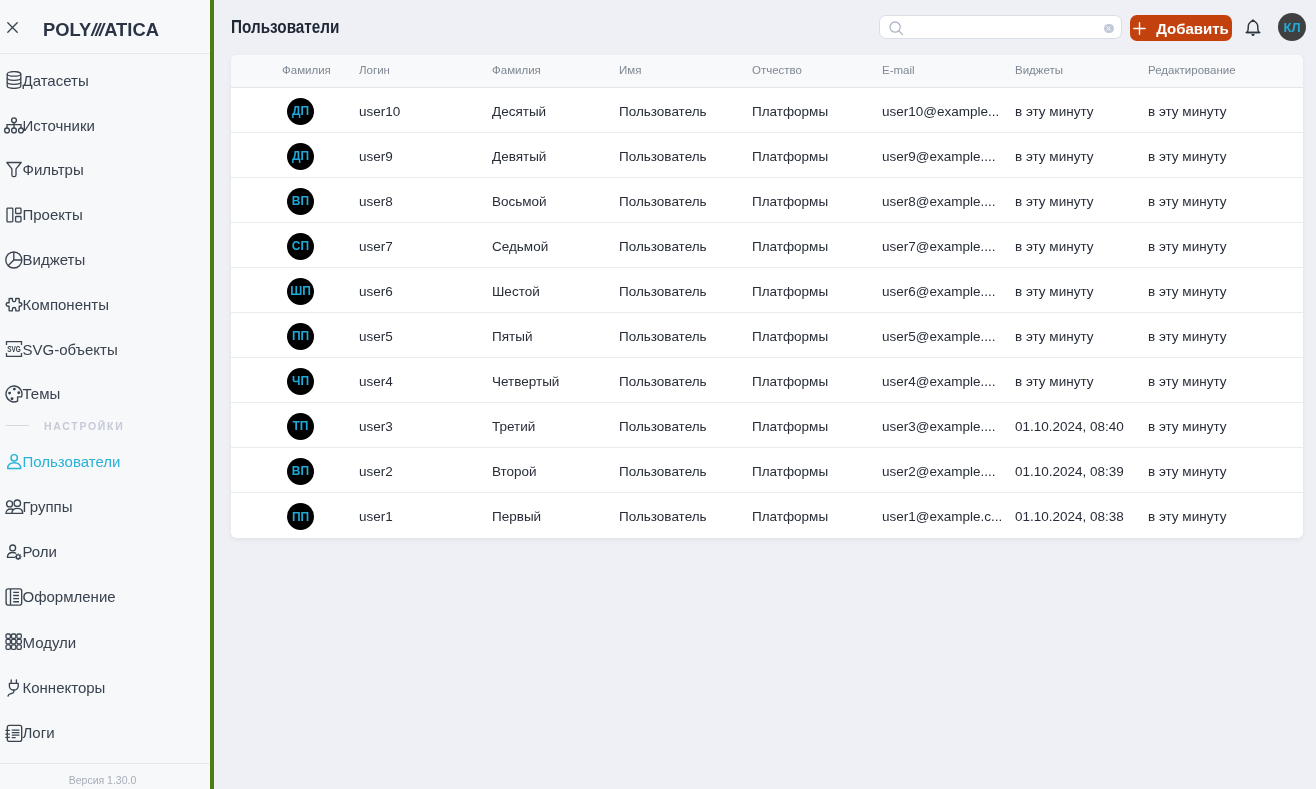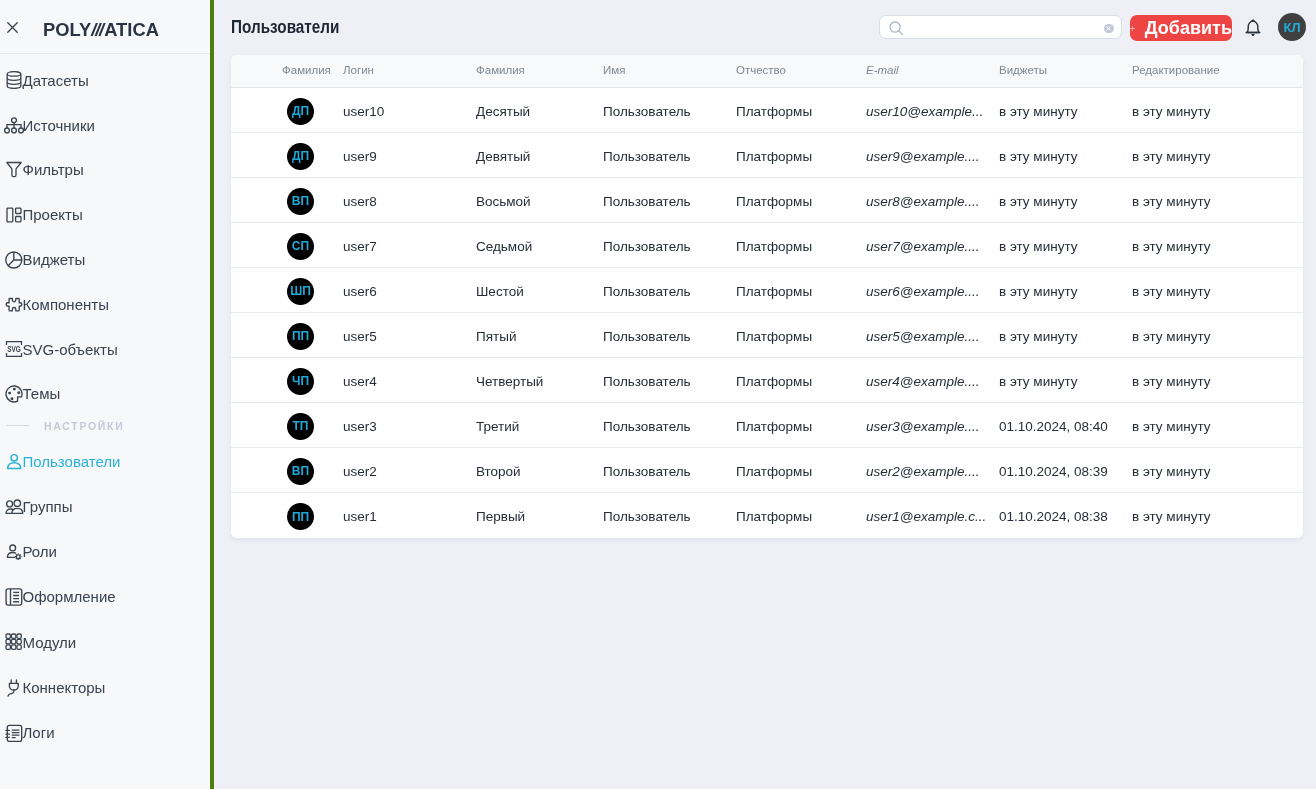--- a/index.html
+++ b/index.html
@@ -28,42 +28,42 @@
   display:flex; align-items:center; justify-content:center; padding-top:7px; padding-right:5px; font-size:10.5px; color:#a7adb8; }
 
 
 .topbar { position:absolute; left:214px; top:0; right:0; height:55px; }
 .title { position:absolute; left:17px; top:16.5px; font-size:18px; font-weight:bold; color:#1e2633; transform:scaleX(.85); transform-origin:left center; white-space:nowrap;}
 .search { position:absolute; left:665px; top:14.5px; width:243px; height:24px; background:#fff;
   border:1px solid #d9dde6; border-radius:7px; }
 .search .mag { position:absolute; left:9px; top:5px; }
 .search .clr { position:absolute; right:7.5px; top:8px; width:9.5px; height:9.5px; border-radius:50%;
   background:#c3c9d8; display:flex; align-items:center; justify-content:center; }
-.addbtn { position:absolute; left:916px; top:15px; width:102px; height:26px; background:#ef4444;
-  border-radius:7px; color:#fff; font-size:18px; font-weight:bold; display:flex;
+.addbtn { position:absolute; left:916px; top:15px; width:102px; height:26px; background:#c2410c;
+  border-radius:7px; color:#fff; font-size:15px; font-weight:bold; display:flex;
   align-items:center; justify-content:center; gap:10px; }
 .bell { position:absolute; left:1030px; top:17.7px; }
 .user-av { position:absolute; left:1064px; top:13px; width:28px; height:28px; border-radius:50%;
   background:#404040; color:#24aad8; font-size:13px; font-weight:bold;
   display:flex; align-items:center; justify-content:center; }
 
 
 .table { position:absolute; left:231px; top:55px; width:1072px; height:483px;
   background:#fff; border-radius:6px; box-shadow:0 2px 5px rgba(40,50,70,.07); overflow:hidden; }
 .thead { height:33px; background:#f8f9fb; border-bottom:1px solid #e2e5ea; padding-bottom:2px;
   display:flex; align-items:center; font-size:11.5px; color:#7f8894; }
 .trow { height:45px; display:flex; align-items:center; padding-top:2px; font-size:13.5px; color:#272d38;
   border-bottom:1px solid #e9ebef; background:#fff; }
 .trow:last-child { border-bottom:none; }
 .c1 { width:112px; padding-left:51px; flex:none; }
-.c2 { width:133px; flex:none; }
+.c2 { width:133px; flex:none;margin-left:16px; }
 .c3 { width:127px; flex:none; }
 .c4 { width:133px; flex:none; }
 .c5 { width:130px; flex:none; }
-.c6 { width:133px; flex:none; padding-right:10px; white-space:nowrap; overflow:hidden;font-style:italic; }
+.c6 { width:133px; flex:none; padding-right:10px; white-space:nowrap; overflow:hidden; }
 .c7 { width:133px; flex:none; }
 .c8 { flex:1; }
 .trow .c1 { padding-left:56px; }
 .av { width:27px; height:27px; border-radius:50%; background:#000000; color:#1fa9d8;
   font-size:12px; font-weight:bold; display:flex; align-items:center; justify-content:center; }
 </style>
 </head>
 <body>
 <aside class="sidebar">
   <div class="sb-head">
@@ -181,20 +181,21 @@
             <path d="M8.8 11 v1.7 c0 1.5-1.6 1.6-3 2 s-2.7 1-2.8 2.4"></path>
           </svg>
         </span>Коннекторы</div>
     <div class="item"><span class="ic">
           <svg width="18" height="18" viewBox="0 0 18 18" fill="none" stroke="#3a4350" stroke-width="1.35" stroke-linecap="round">
             <rect x="2.3" y="1.4" width="14.4" height="16" rx="2"></rect>
             <path d="M7.2 6 H14 M7.2 8.5 H14 M7.2 11 H14 M7.2 13.5 H10.2 M.8 6.3 H4.4 M.8 10 H4.4 M.8 13.3 H4.4" stroke-width="1.25"></path>
           </svg>
         </span>Логи</div>
   </nav>
+  <div class="version">Версия 1.30.0</div>
 </aside>
 
 <div class="topbar">
   <div class="title">Пользователи</div>
   <div class="search">
     <svg class="mag" width="15" height="15" viewBox="0 0 15 15" fill="none" stroke="#aeb6c9" stroke-width="1.3" stroke-linecap="round">
         <circle cx="6.1" cy="6.1" r="5.1"></circle>
         <path d="M10 10 L13.6 13.6"></path>
       </svg>
     <span class="clr">

